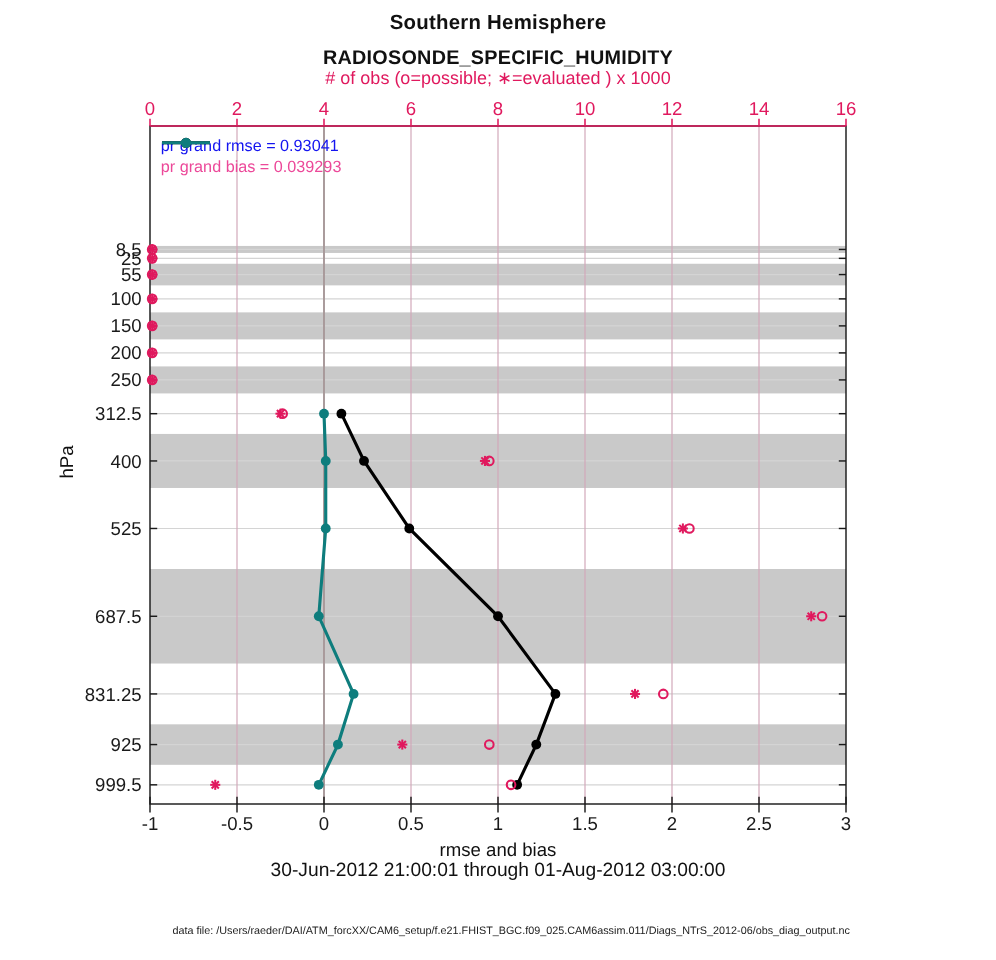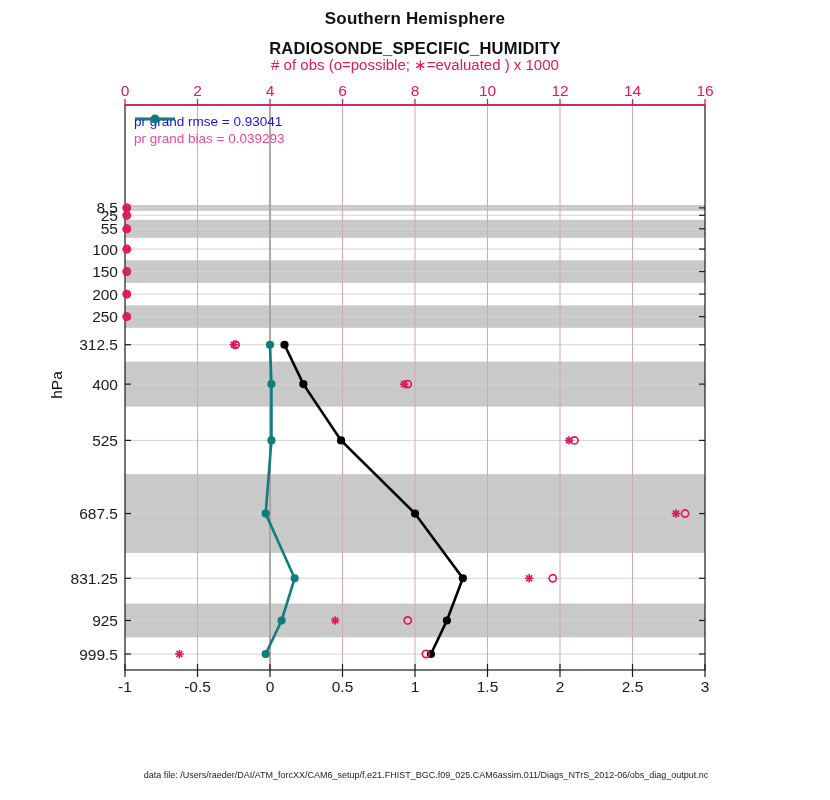--- a/index.html
+++ b/index.html
@@ -240,14 +240,16 @@
     </div>
     <div class="lrow">
       <svg class="lsample" viewBox="0 0 42 12">
         <line x1="1" y1="6" x2="41" y2="6" stroke="#0e7d7d" stroke-width="2.6"></line>
         <circle cx="21" cy="6" r="4.3" fill="#0e7d7d"></circle>
       </svg>
       <span class="ltext" id="ltext-bias" style="color: #ec4899;">pr grand bias = 0.039293</span>
     </div>
   </div>
 
+  <div class="xlab">rmse and bias</div>
+  <div class="stamp">30-Jun-2012 21:00:01 through 01-Aug-2012 03:00:00</div>
   <div class="datafile">data file: /Users/raeder/DAI/ATM_forcXX/CAM6_setup/f.e21.FHIST_BGC.f09_025.CAM6assim.011/Diags_NTrS_2012-06/obs_diag_output.nc</div>
 </div>
 
 </body></html>

